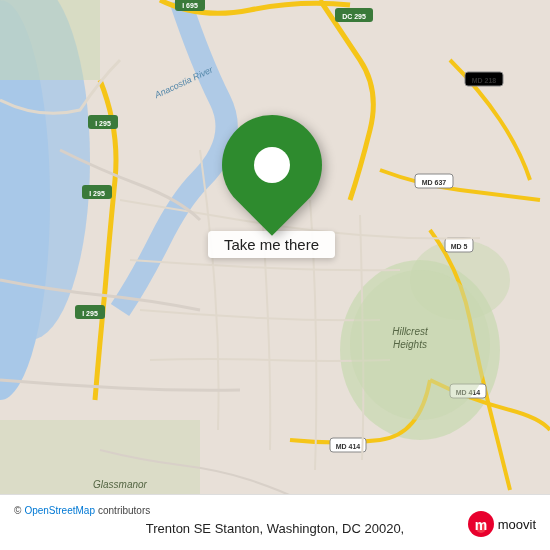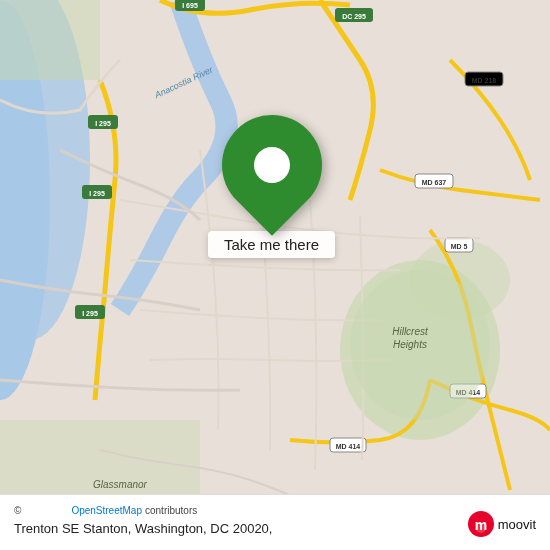--- a/index.html
+++ b/index.html
@@ -40,28 +40,28 @@
       font-size: 10px;
       color: #444;
       margin-bottom: 4px;
       display: flex;
       align-items: center;
       gap: 3px;
     }
     .openstreetmap-credit a {
       color: #0078d4;
       text-decoration: none;
-      margin-left: 47px;
     }
 
     .address-line {
       font-size: 13px;
       color: #222;
       font-weight: 400;
       line-height: 1.4;
+      text-align: center;
     }
 
     .moovit-logo {
       position: absolute;
       bottom: 12px;
       right: 14px;
       display: flex;
       align-items: center;
       gap: 3px;
     }

